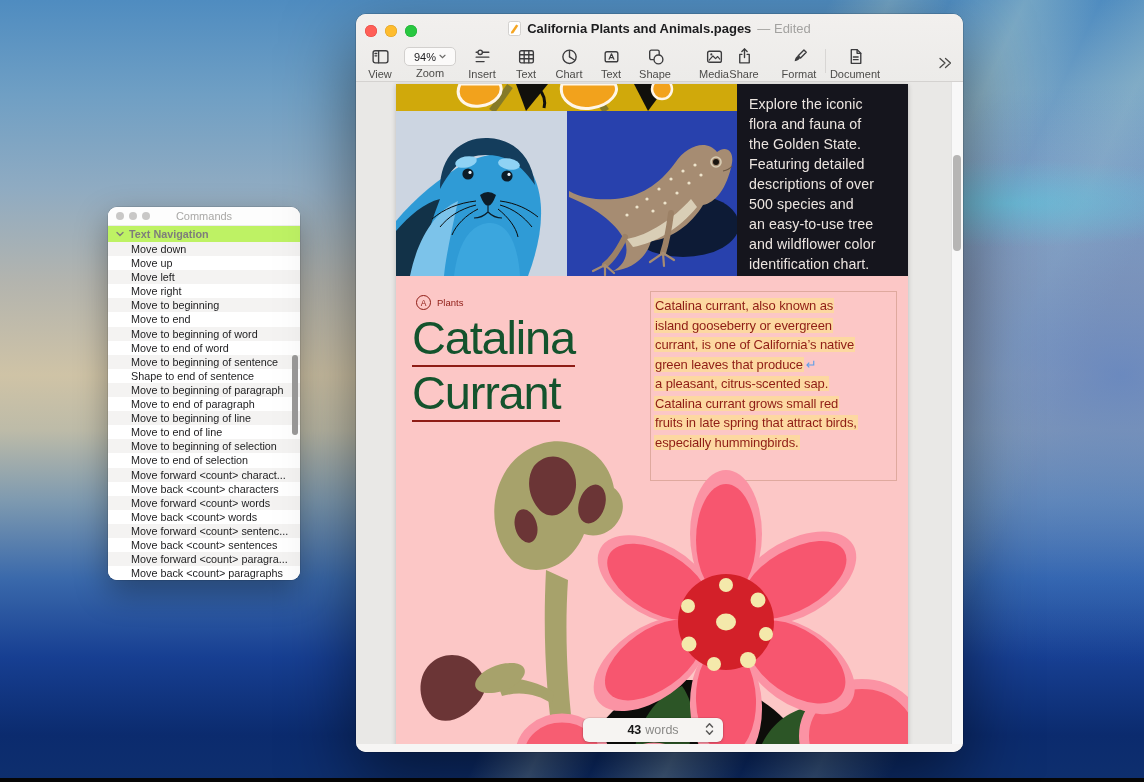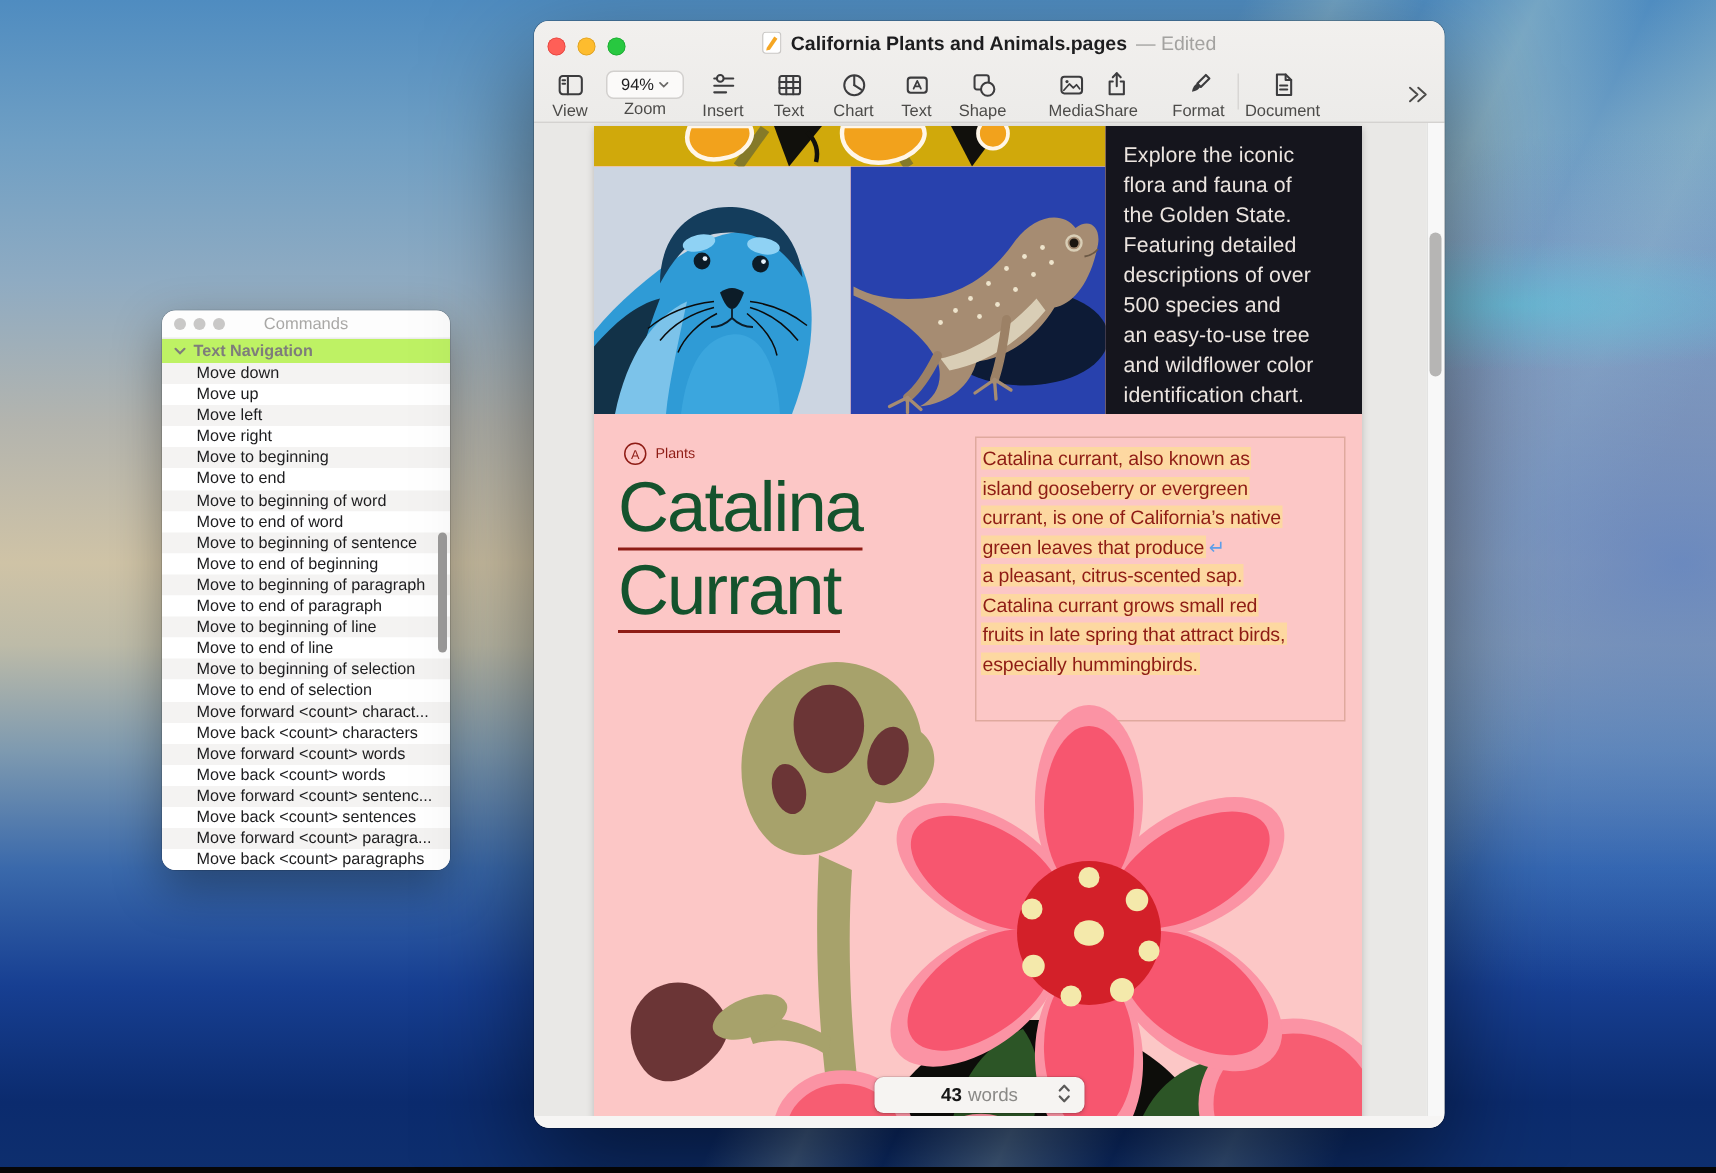--- a/index.html
+++ b/index.html
@@ -122,21 +122,21 @@
         <div class="cmd-row"><span>Move to beginning</span></div>
 
         <div class="cmd-row"><span>Move to end</span></div>
 
         <div class="cmd-row"><span>Move to beginning of word</span></div>
 
         <div class="cmd-row"><span>Move to end of word</span></div>
 
         <div class="cmd-row"><span>Move to beginning of sentence</span></div>
 
-        <div class="cmd-row"><span>Move to end of beginning</span></div>
+        <div class="cmd-row"><span>Shape to end of sentence</span></div>
 
         <div class="cmd-row"><span>Move to beginning of paragraph</span></div>
 
         <div class="cmd-row"><span>Move to end of paragraph</span></div>
 
         <div class="cmd-row"><span>Move to beginning of line</span></div>
 
         <div class="cmd-row"><span>Move to end of line</span></div>
 
         <div class="cmd-row"><span>Move to beginning of selection</span></div>

